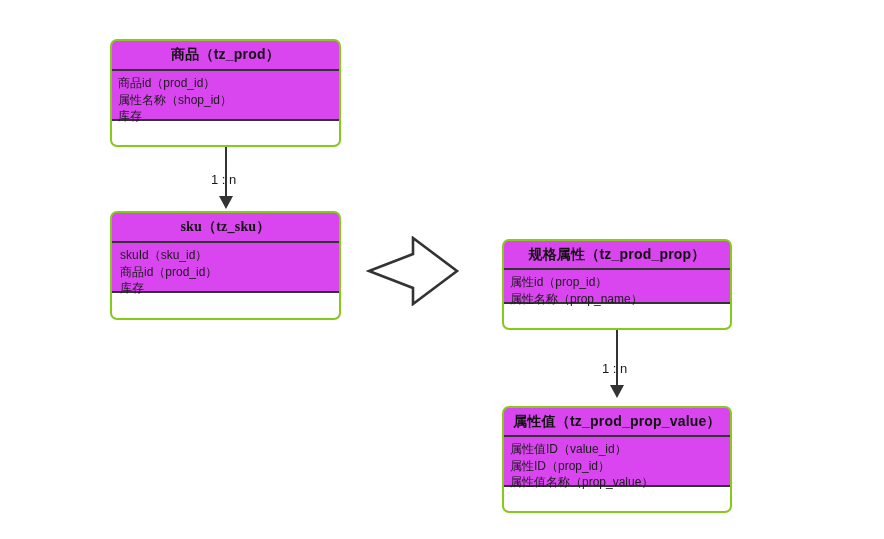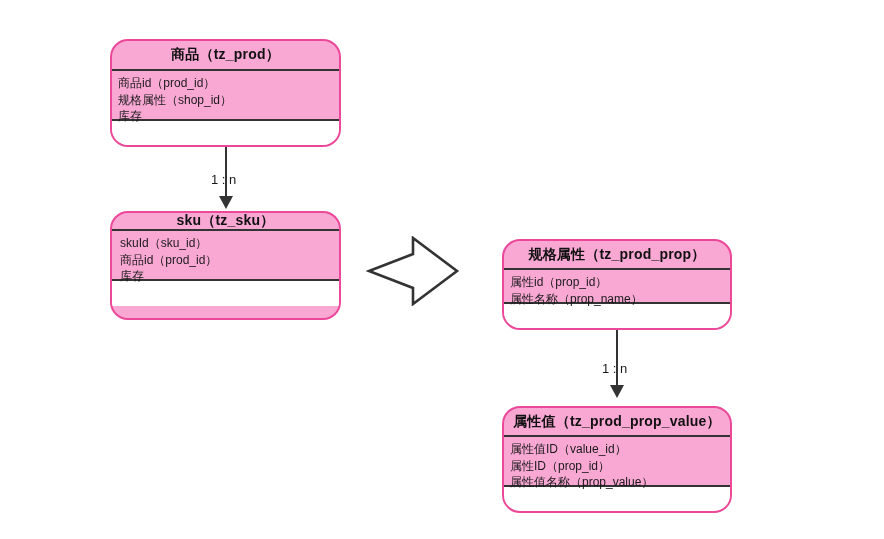--- a/index.html
+++ b/index.html
@@ -16,23 +16,23 @@
   #canvas {
     position: relative;
     width: 884px;
     height: 539px;
   }
 
   
   .entity {
     position: absolute;
     box-sizing: border-box;
-    border: 2px solid #ec4899;
-    border-radius: 18px;
-    background: #f9a8d4;
+    border: 2px solid #84cc16;
+    border-radius: 7px;
+    background: #d946ef;
     overflow: hidden;
   }
   .entity-title {
     box-sizing: border-box;
     text-align: center;
     font-weight: bold;
     font-size: 14px;
     color: #111111;
     border-bottom: 2px solid #333333;
     display: flex;
@@ -56,21 +56,21 @@
     background: #ffffff;
   }
 
   
   #box-prod        { left: 110px; top: 39px;  width: 231px; height: 108px; }
   #box-prod .entity-title  { height: 30px; }
   #box-prod .entity-attrs  { height: 50px; }
   #box-prod .entity-footer { height: 24px; }
 
   #box-sku         { left: 110px; top: 211px; width: 231px; height: 109px; }
-  #box-sku .entity-title   { height: 18px; }
+  #box-sku .entity-title   { height: 30px; font-family: Liberation Serif, serif; }
   #box-sku .entity-attrs   { height: 50px; padding-left: 8px; }
   #box-sku .entity-footer  { height: 25px; }
 
   #box-prop        { left: 502px; top: 239px; width: 230px; height: 91px; }
   #box-prop .entity-title  { height: 29px; }
   #box-prop .entity-attrs  { height: 34px; }
   #box-prop .entity-footer { height: 24px; }
 
   #box-propvalue   { left: 502px; top: 406px; width: 230px; height: 107px; }
   #box-propvalue .entity-title  { height: 29px; }
@@ -122,21 +122,21 @@
 </style>
 </head>
 <body>
 
 <div id="canvas">
 
   <div class="entity" id="box-prod">
     <div class="entity-title">商品（tz_prod）</div>
     <div class="entity-attrs">
       <div class="attr-row">商品id（prod_id）</div>
-      <div class="attr-row">规格属性（shop_id）</div>
+      <div class="attr-row">属性名称（shop_id）</div>
       <div class="attr-row">库存</div>
     </div>
     <div class="entity-footer"></div>
   </div>
 
   <div class="entity" id="box-sku">
     <div class="entity-title">sku（tz_sku）</div>
     <div class="entity-attrs">
       <div class="attr-row">skuId（sku_id）</div>
       <div class="attr-row">商品id（prod_id）</div>

